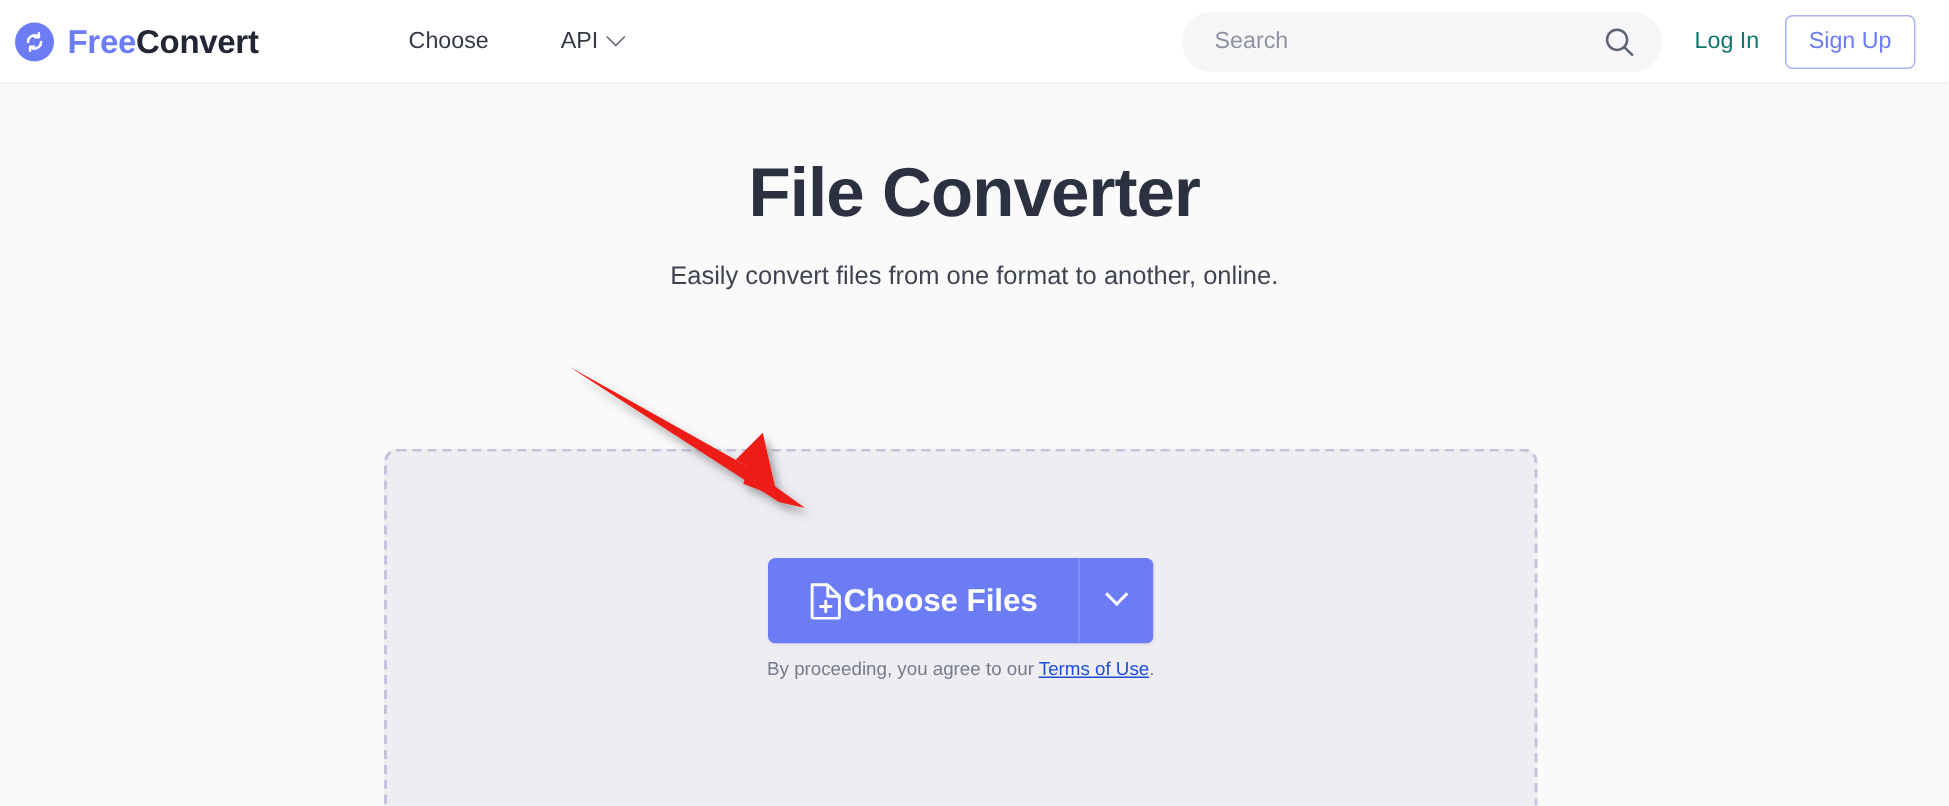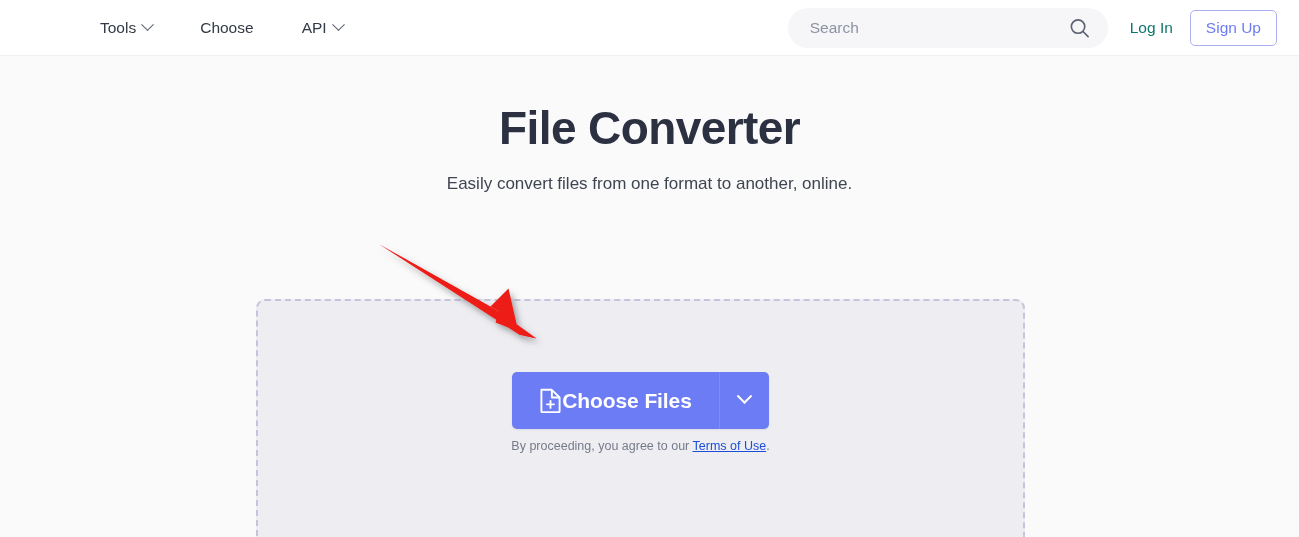--- a/index.html
+++ b/index.html
@@ -271,26 +271,33 @@
     height: 537px;
     pointer-events: none;
     z-index: 50;
   }
 </style>
 </head>
 <body>
 
 <div class="header">
 
+  <div class="brand">
+    <span class="brand-mark">
+      <svg width="16" height="16" viewBox="0 0 24 24" fill="none" aria-hidden="true">
+        <path d="M5.5 12a6.5 6.5 0 0 1 10.6-5.05" stroke="#ffffff" stroke-width="2.6" stroke-linecap="round"></path>
+        <path d="M18.5 12a6.5 6.5 0 0 1-10.6 5.05" stroke="#ffffff" stroke-width="2.6" stroke-linecap="round"></path>
+        <path d="M16.4 3.2v3.9h-3.9" stroke="#ffffff" stroke-width="2.6" stroke-linecap="round" stroke-linejoin="round"></path>
+        <path d="M7.6 20.8v-3.9h3.9" stroke="#ffffff" stroke-width="2.6" stroke-linecap="round" stroke-linejoin="round"></path>
+      </svg>
+    </span>
+    <span class="brand-text"><span class="brand-free">Free</span><span class="brand-convert">Convert</span></span>
+  </div>
 
   <nav class="nav">
-    <div class="nav-item">
-      <span>Tools</span>
-      <span class="chev"></span>
-    </div>
     <div class="nav-item">
       <span>Choose</span>
     </div>
     <div class="nav-item">
       <span>API</span>
       <span class="chev"></span>
     </div>
   </nav>
 
   <div class="header-right">

